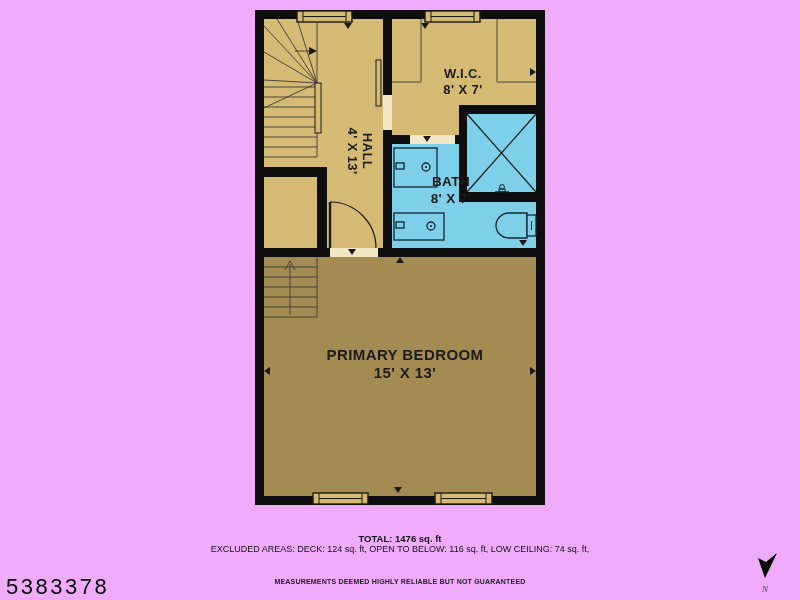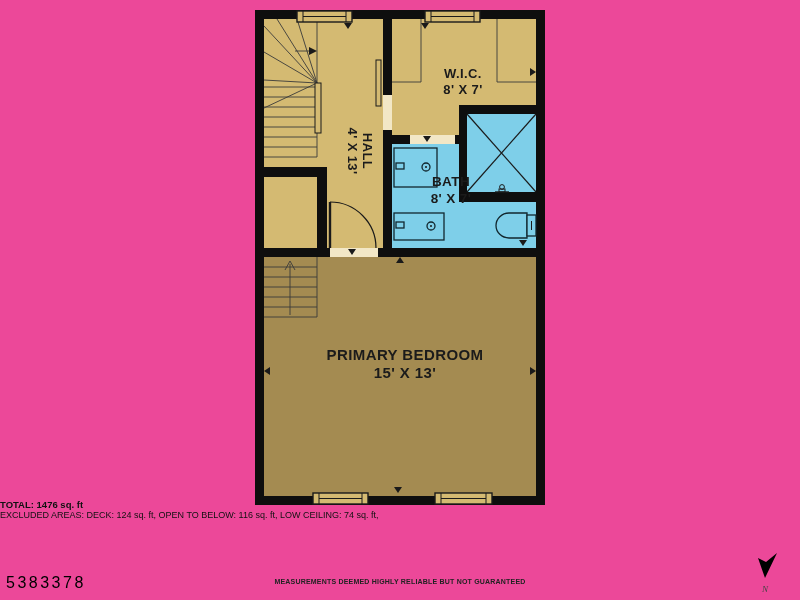--- a/index.html
+++ b/index.html
@@ -1,38 +1,38 @@
 <!DOCTYPE html>
 <html style="--wall: #0e0e0e; --floor_light: #d4ba72; --floor_dark: #a48b51; --bath_blue: #7ecfe9; --threshold: #f2e7c6; --line: #1a1a1a;"><head>
 <meta charset="utf-8">
 <style>
   html,body{margin:0;padding:0;}
   body{width:800px;height:600px;background:#ffffff;font-family:"Liberation Sans",sans-serif;}
-  .canvas{position:relative;width:800px;height:600px;background:#ec4899;overflow:hidden;}
+  .canvas{position:relative;width:800px;height:600px;background:#f0abfc;overflow:hidden;}
   .plan-svg{position:absolute;left:255px;top:10px;}
   
   .fw{fill:var(--wall,#0e0e0e);}
   .fl{fill:var(--floor_light,#d4ba72);}
   .fd{fill:var(--floor_dark,#a48b51);}
   .fb{fill:var(--bath_blue,#7ecfe9);}
   .fc{fill:var(--threshold,#f2e7c6);}
   .ln{stroke:var(--line,#1a1a1a);fill:none;}
   .lt{stroke:#3a3a3a;fill:none;}
   .mk{fill:var(--line,#1a1a1a);}
   .fixt{fill:var(--bath_blue,#7ecfe9);stroke:#12272e;stroke-width:1.3;}
   .leaf{fill:var(--floor_light,#d4ba72);stroke:var(--line,#1a1a1a);stroke-width:1;}
   .win{fill:var(--floor_light,#d4ba72);stroke:var(--line,#1a1a1a);stroke-width:1.4;}
   .rlabel{fill:#1b1b1b;font-family:"Liberation Sans",sans-serif;font-weight:700;
           text-anchor:middle;letter-spacing:0.4px;}
-  .summary{position:absolute;top:499px;left:0;width:100%;color:#111;}
+  .summary{position:absolute;top:533px;left:0;width:100%;text-align:center;color:#111;}
   .summary .total{font-size:9.5px;font-weight:bold;line-height:11px;}
   .summary .line{font-size:9px;line-height:11px;}
   .disclaimer{position:absolute;top:578px;left:0;width:100%;text-align:center;
               font-size:7px;font-weight:bold;letter-spacing:0.2px;color:#222;}
-  .listing-id{position:absolute;left:6px;top:574px;font-size:16px;letter-spacing:2.5px;color:#000;}
+  .listing-id{position:absolute;left:6px;top:574px;font-size:22px;letter-spacing:2.5px;color:#000;}
   .north{position:absolute;left:745px;top:540px;width:40px;height:58px;}
   .north text{font-size:9px;font-style:italic;fill:#444;font-family:"Liberation Serif",serif;}
 </style>
 </head>
 <body>
 
 <div class="canvas">
 
   <svg class="plan-svg" width="290" height="495" viewBox="0 0 290 495">
 

